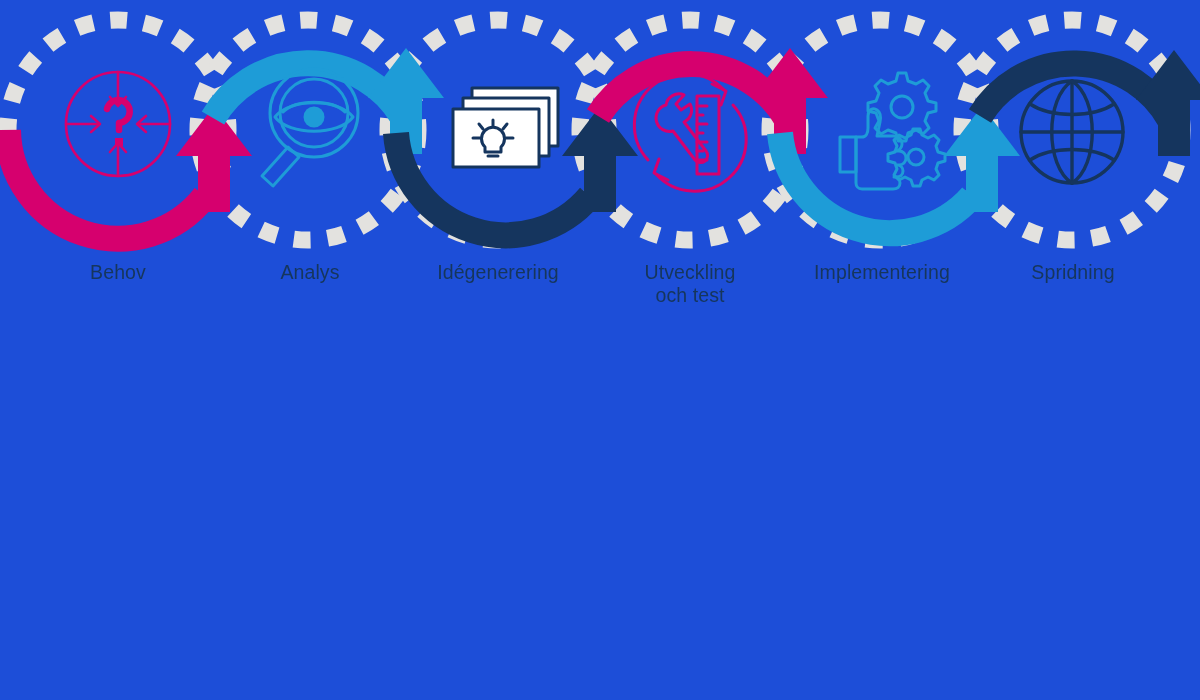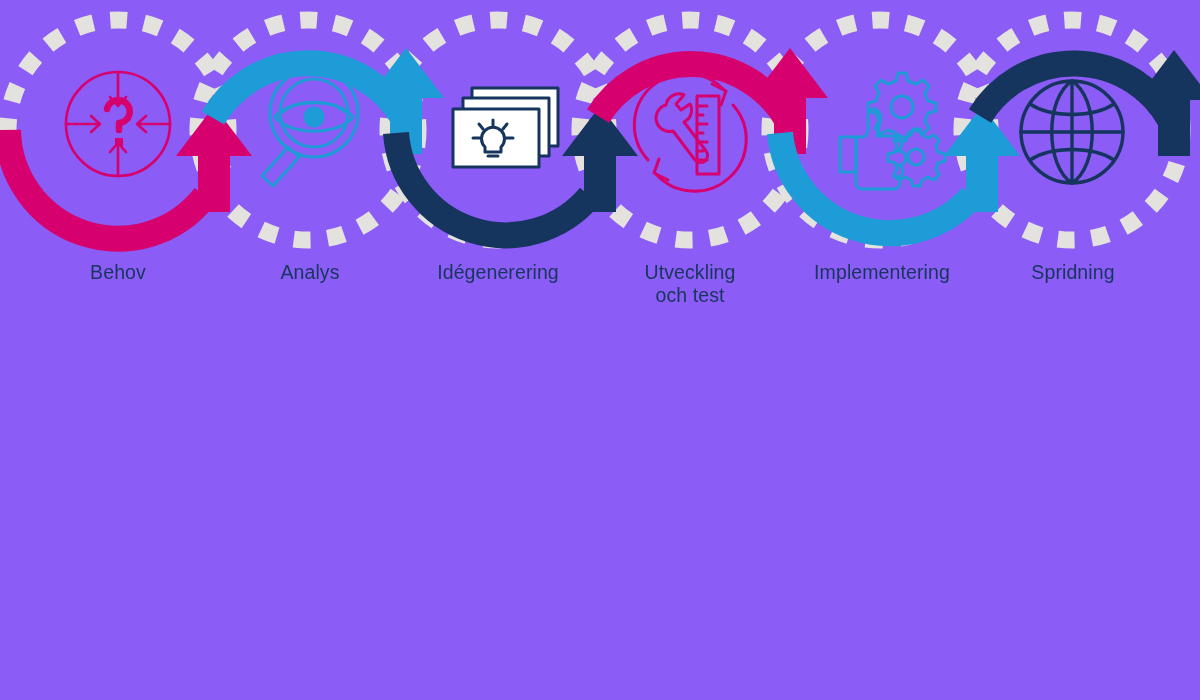--- a/index.html
+++ b/index.html
@@ -11,21 +11,21 @@
   body {
     width: 1200px;
     height: 700px;
     overflow: hidden;
     font-family: "Liberation Sans", sans-serif;
   }
   #stage {
     position: relative;
     width: 1200px;
     height: 700px;
-    background: #8b5cf6;
+    background: #1d4ed8;
   }
   #process-svg {
     position: absolute;
     left: 0;
     top: 0;
     width: 1200px;
     height: 700px;
     display: block;
   }
   .step-label {

